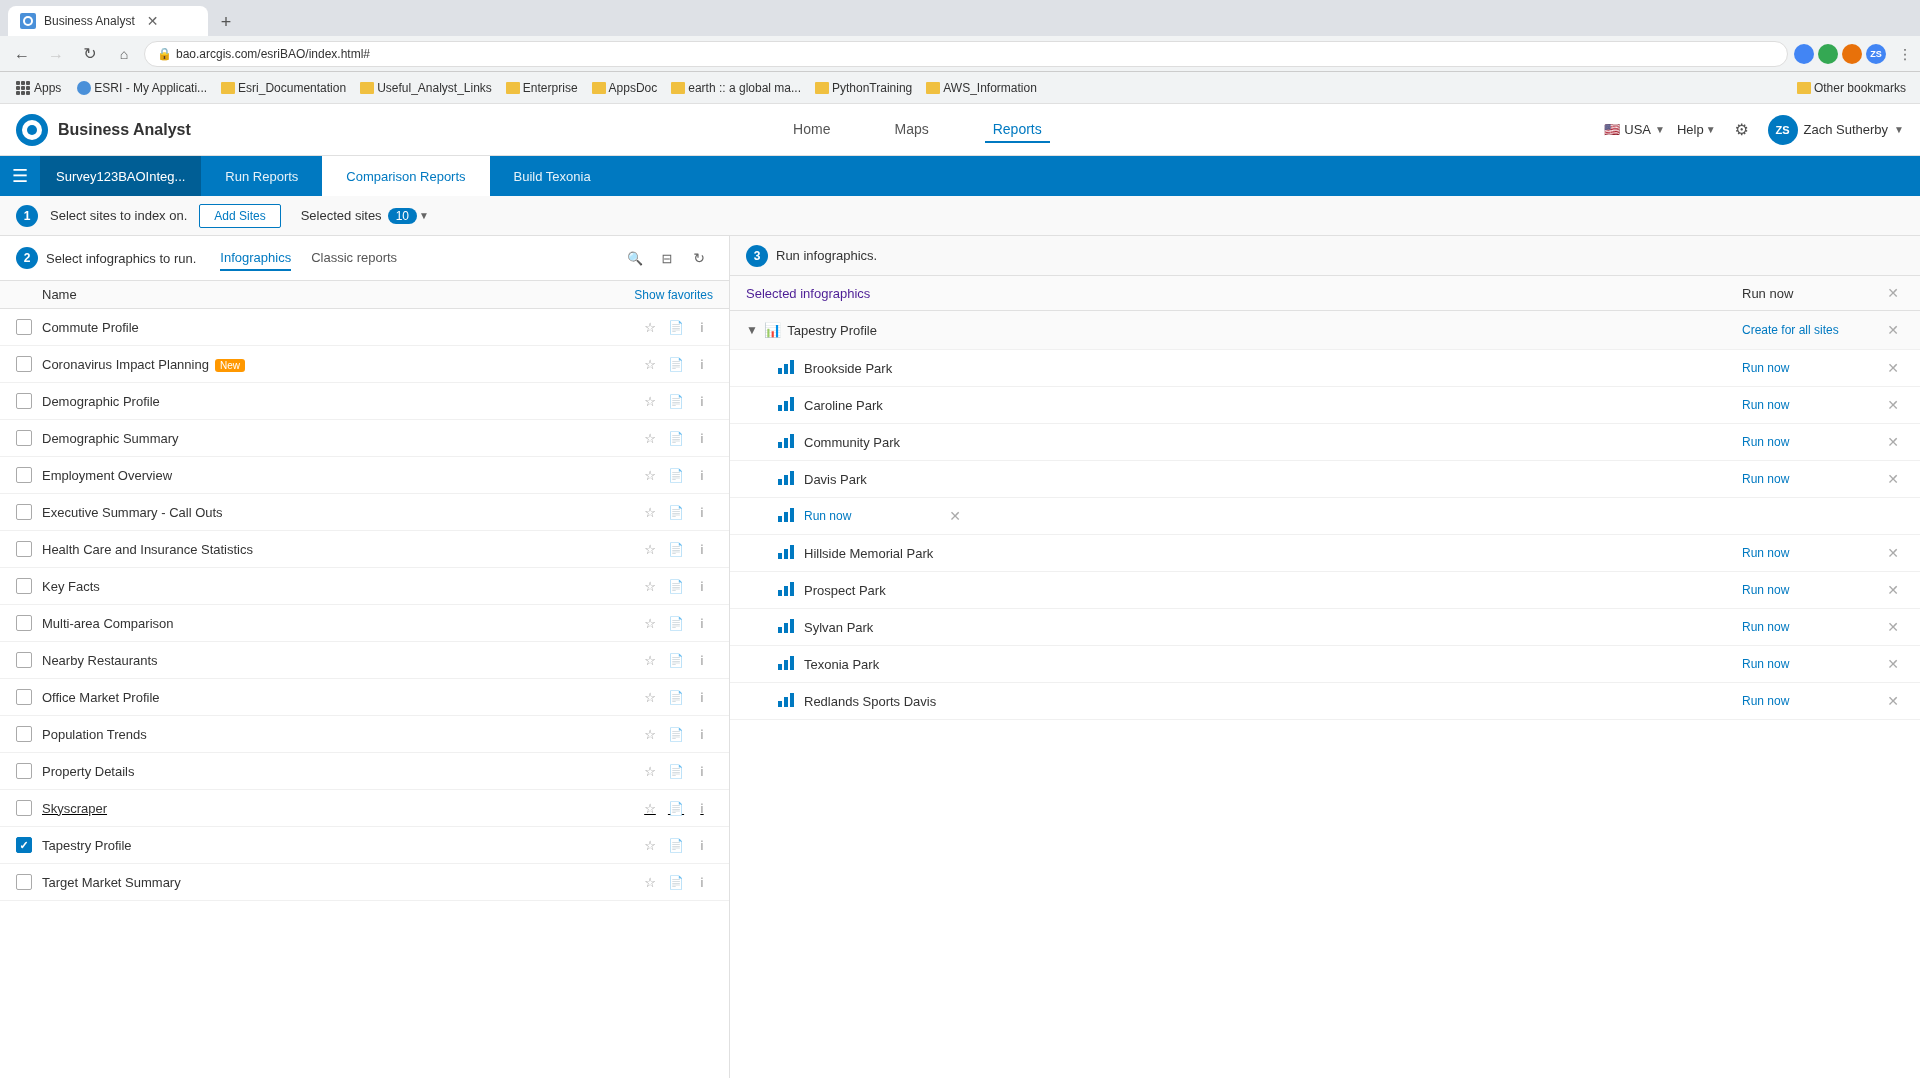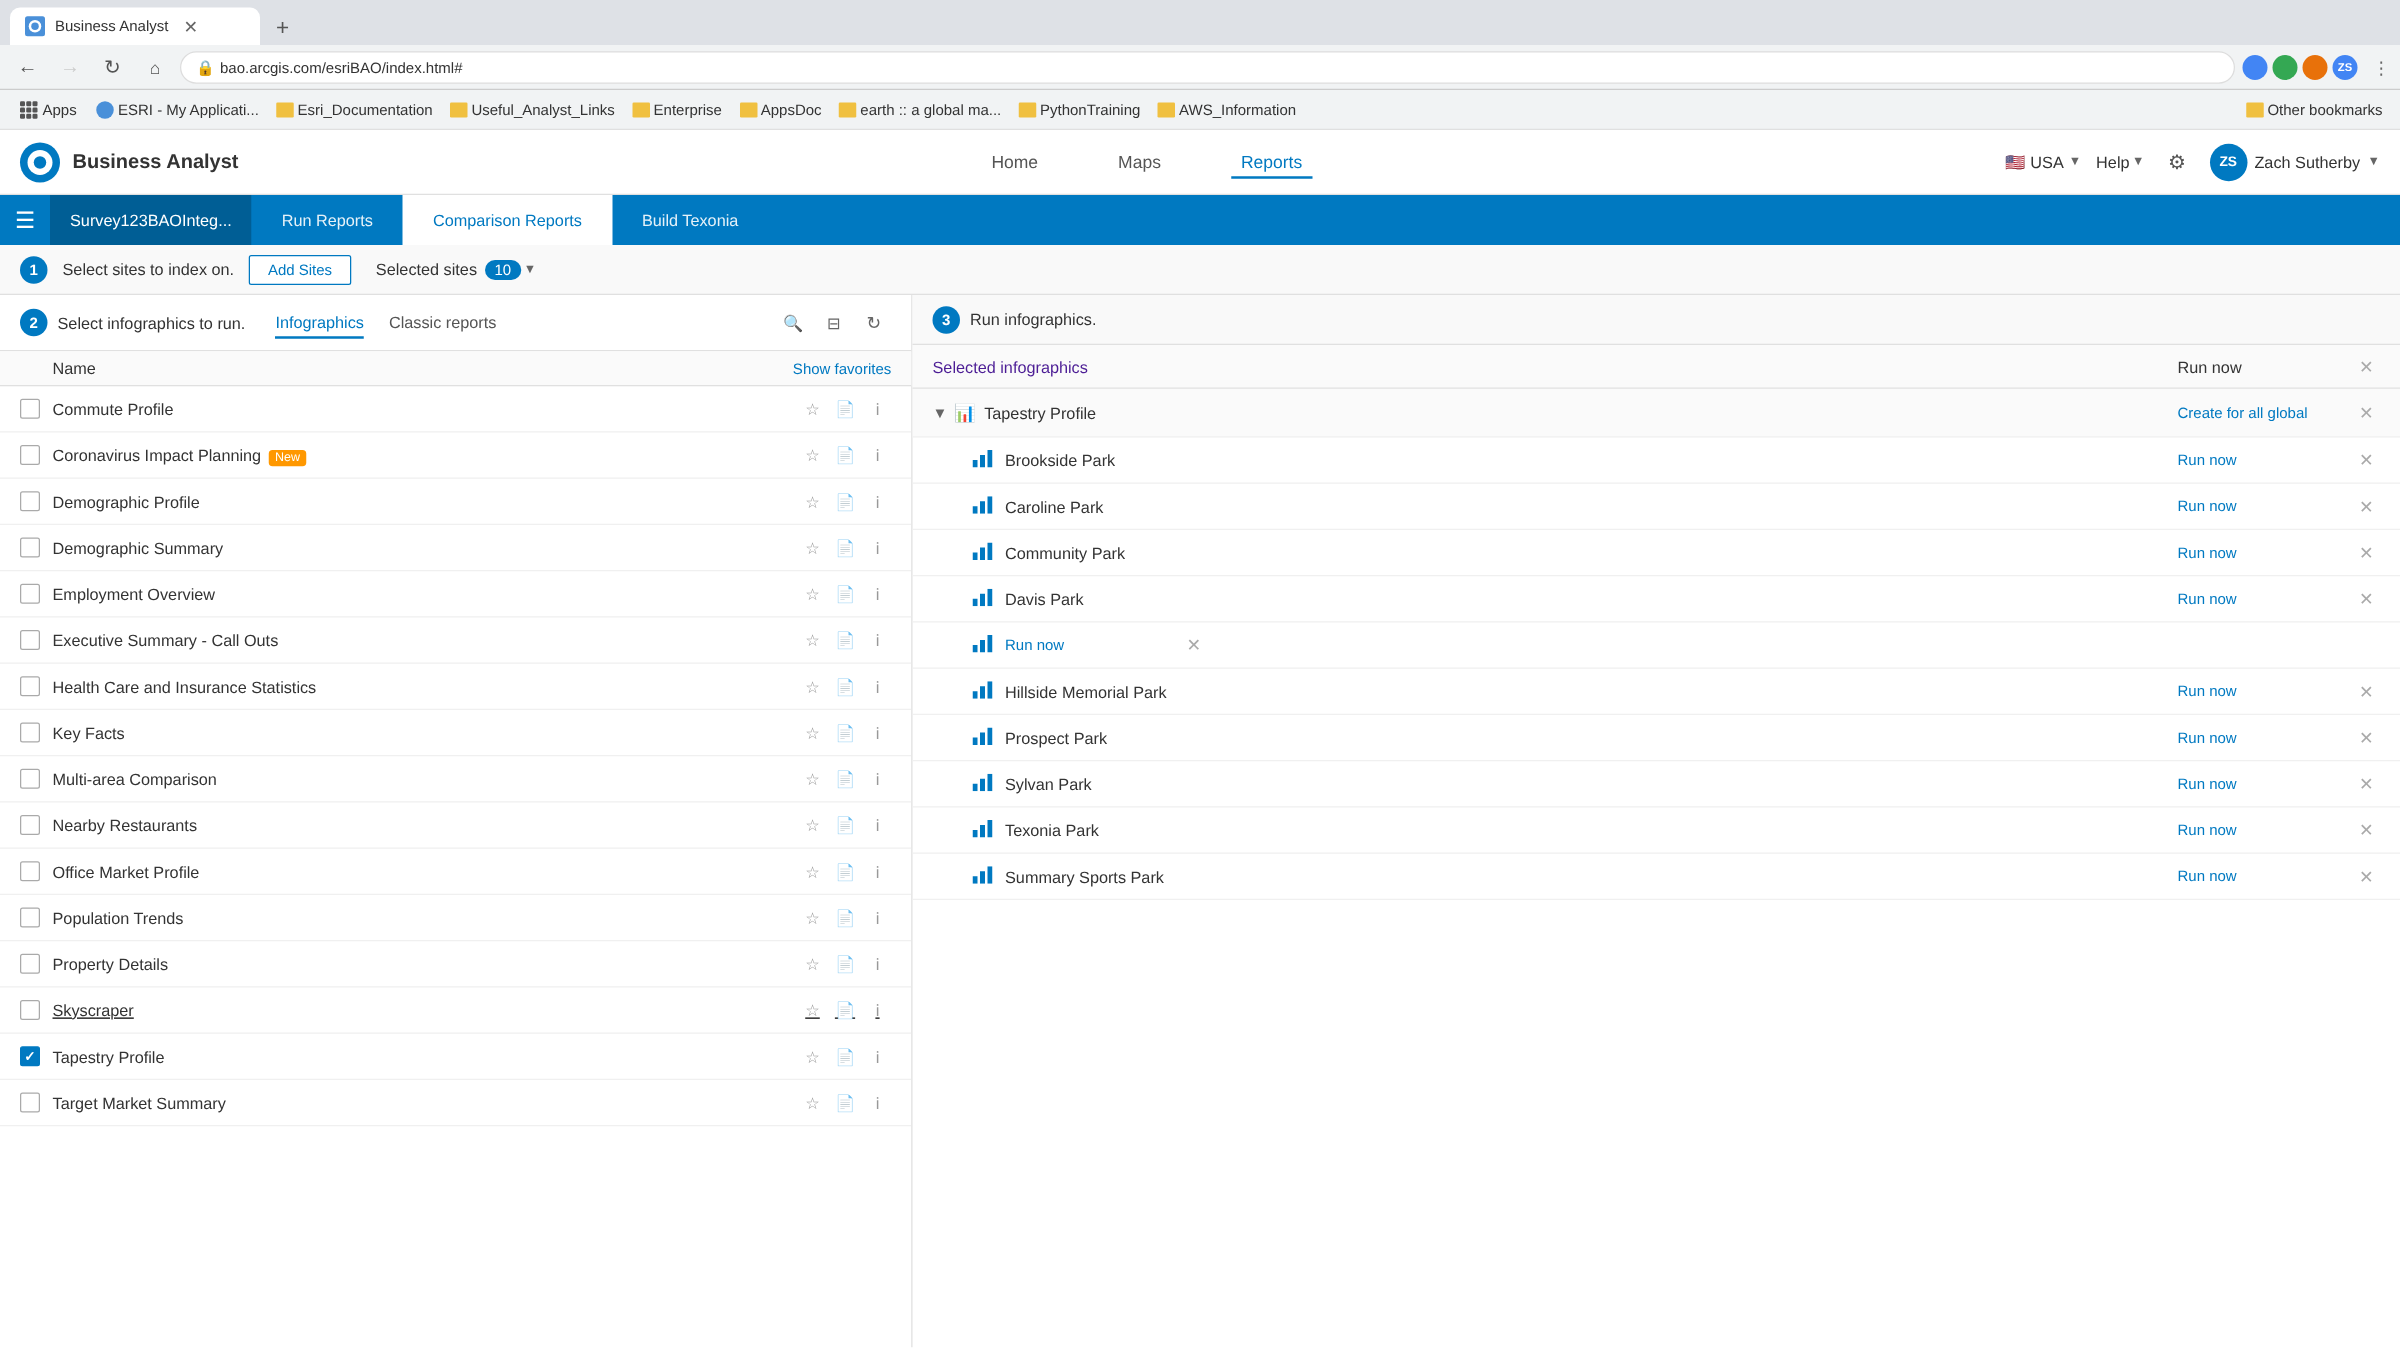--- a/index.html
+++ b/index.html
@@ -344,21 +344,21 @@
       <div style="width:22px;height:22px;display:flex;align-items:center;justify-content:center;color:#aaa;cursor:pointer;font-size:14px;">✕</div>
     </div>
 
     <div style="flex:1;overflow-y:auto;">
 
       <div>
         <div style="display:flex;align-items:center;padding:8px 16px;border-bottom:1px solid #f0f0f0;background:#fafafa;">
           <span style="color:#666;font-size:12px;margin-right:6px;cursor:pointer;">▼</span>
           <span style="color:#0079c1;margin-right:6px;font-size:14px;">📊</span>
           <span style="flex:1;font-size:13px;color:#333;font-weight:500;">Tapestry Profile</span>
-          <span style="font-size:12px;color:#0079c1;cursor:pointer;width:140px;">Create for all global</span>
+          <span style="font-size:12px;color:#0079c1;cursor:pointer;width:140px;">Create for all sites</span>
           <div style="width:22px;height:22px;display:flex;align-items:center;justify-content:center;color:#aaa;cursor:pointer;font-size:14px;">✕</div>
         </div>
 
         <div id="site-rows-container">
             <div style="display: flex; align-items: center; padding: 7px 16px 7px 48px; border-bottom: 1px solid rgb(240, 240, 240);">
               <span style="color: rgb(0, 121, 193); margin-right: 10px; font-size: 14px;"><svg width="16" height="14" viewBox="0 0 16 14" fill="none" xmlns="http://www.w3.org/2000/svg">
                   <rect x="0" y="8" width="4" height="6" fill="#0079c1"></rect>
                   <rect x="6" y="4" width="4" height="10" fill="#0079c1"></rect>
                   <rect x="12" y="0" width="4" height="14" fill="#0079c1"></rect>
                 </svg></span>
@@ -444,21 +444,21 @@
               <span style="flex: 1 1 0%; font-size: 13px; color: rgb(51, 51, 51);">Texonia Park</span>
               <span style="font-size: 12px; color: rgb(0, 121, 193); cursor: pointer; width: 140px;">Run now</span>
               <div style="width: 22px; height: 22px; display: flex; align-items: center; justify-content: center; color: rgb(170, 170, 170); cursor: pointer; font-size: 14px;">✕</div>
             </div>
             <div style="display: flex; align-items: center; padding: 7px 16px 7px 48px; border-bottom: 1px solid rgb(240, 240, 240);">
               <span style="color: rgb(0, 121, 193); margin-right: 10px; font-size: 14px;"><svg width="16" height="14" viewBox="0 0 16 14" fill="none" xmlns="http://www.w3.org/2000/svg">
                   <rect x="0" y="8" width="4" height="6" fill="#0079c1"></rect>
                   <rect x="6" y="4" width="4" height="10" fill="#0079c1"></rect>
                   <rect x="12" y="0" width="4" height="14" fill="#0079c1"></rect>
                 </svg></span>
-              <span style="flex: 1 1 0%; font-size: 13px; color: rgb(51, 51, 51);">Summary Sports Park</span>
+              <span style="flex: 1 1 0%; font-size: 13px; color: rgb(51, 51, 51);">Redlands Sports Davis</span>
               <span style="font-size: 12px; color: rgb(0, 121, 193); cursor: pointer; width: 140px;">Run now</span>
               <div style="width: 22px; height: 22px; display: flex; align-items: center; justify-content: center; color: rgb(170, 170, 170); cursor: pointer; font-size: 14px;">✕</div>
             </div>
           </div>
       </div>
     </div>
   </div>
 
 </div>
 

